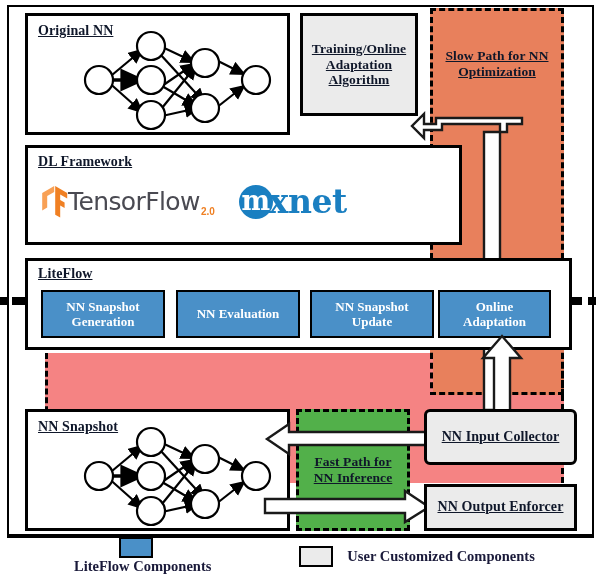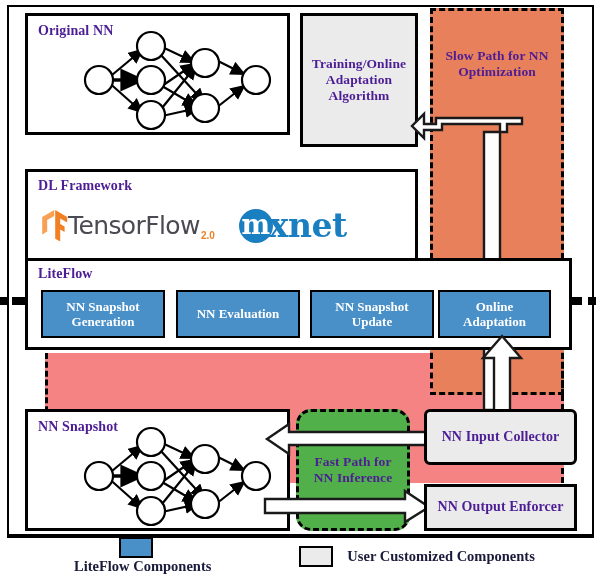--- a/index.html
+++ b/index.html
@@ -34,23 +34,24 @@
   }
   .orange-band {
     background: #e8805c;
   }
   .pink-band {
     background: #f58383;
   }
 
   .ttl {
     font-weight: bold;
-    color: #4c1d95;
+    color: #0f172a;
     font-size: 14px;
     letter-spacing: .1px;
+    text-decoration: underline;
   }
 
   .centered {
     display: flex; align-items: center; justify-content: center;
     text-align: center;
     font-weight: bold;
     line-height: 1.18;
   }
 
   
@@ -139,21 +140,21 @@
         <circle cx="75" cy="18" r="14"></circle>
         <circle cx="75" cy="52" r="14"></circle>
         <circle cx="75" cy="87" r="14"></circle>
         <circle cx="129" cy="35" r="14"></circle>
         <circle cx="129" cy="80" r="14"></circle>
         <circle cx="180" cy="52" r="14"></circle>
       </g>
     </svg>
   </div>
 
-  <div class="abs gray-box centered ttl" style="left:300px; top:13px; width:118px; height:134px; font-size:13.5px;">
+  <div class="abs gray-box centered ttl" style="left:300px; top:13px; width:118px; height:103px; font-size:13.5px;">
     <div>
       <div>Training/Online</div>
       <div>Adaptation</div>
       <div>Algorithm</div>
     </div>
   </div>
 
   <div class="abs centered ttl" style="left:434px; top:42px; width:126px; height:44px; font-size:13.5px;">
     <div>
       <div>Slow Path for NN</div>
@@ -174,21 +175,21 @@
              L 12 4
              L 0 16
              L 12 28
              L 12 20
              L 30 20
              L 30 14
              L 88 14
              L 88 300 Z" fill="#ffffff" stroke="#1a1a1a" stroke-width="2.4" stroke-linejoin="miter"></path>
   </svg>
 
-  <div class="abs solid-box" style="left:25px; top:145px; width:393px; height:100px;margin-top:24px;">
+  <div class="abs solid-box" style="left:25px; top:145px; width:437px; height:100px;">
     <div class="abs ttl" style="left:10px; top:6px;">DL Framework</div>
 
     <div class="abs logo-row" style="left:14px; top:34px;">
 
       <div class="logo-row">
         <svg width="26" height="32" viewBox="0 0 26 32">
           <path d="M13.2 0 L25.2 7 L25.2 12.4 L18.2 8.4 L18.2 14 L22.6 16.6 L22.6 22 L18.2 19.4 L18.2 31.6 L13.2 28.8 Z" fill="#f08023"></path>
           <path d="M12.2 0 L0.2 7 L0.2 24.4 L5.2 21.6 L5.2 10 L12.2 6 Z" fill="#f8a055"></path>
         </svg>
         <span class="tf-word">TensorFlow</span>
@@ -272,21 +273,21 @@
         <circle cx="75" cy="18" r="14"></circle>
         <circle cx="75" cy="52" r="14"></circle>
         <circle cx="75" cy="87" r="14"></circle>
         <circle cx="129" cy="35" r="14"></circle>
         <circle cx="129" cy="80" r="14"></circle>
         <circle cx="180" cy="52" r="14"></circle>
       </g>
     </svg>
   </div>
 
-  <div class="abs green-box centered ttl" style="left:296px; top:409px; width:114px; height:122px; font-size:13.5px;border-radius:15px;">
+  <div class="abs green-box centered ttl" style="left:296px; top:409px; width:114px; height:122px; font-size:13.5px;">
     <div>
       <div>Fast Path for</div>
       <div>NN Inference</div>
     </div>
   </div>
 
   <svg class="abs" width="165" height="32" viewBox="0 0 165 32" style="left:265px; top:424px;">
     <path d="M 165 8 L 24 8 L 24 0 L 2 15 L 24 30 L 24 21 L 165 21 Z" fill="#ffffff" stroke="#1a1a1a" stroke-width="2.4" stroke-linejoin="miter"></path>
   </svg>
 

